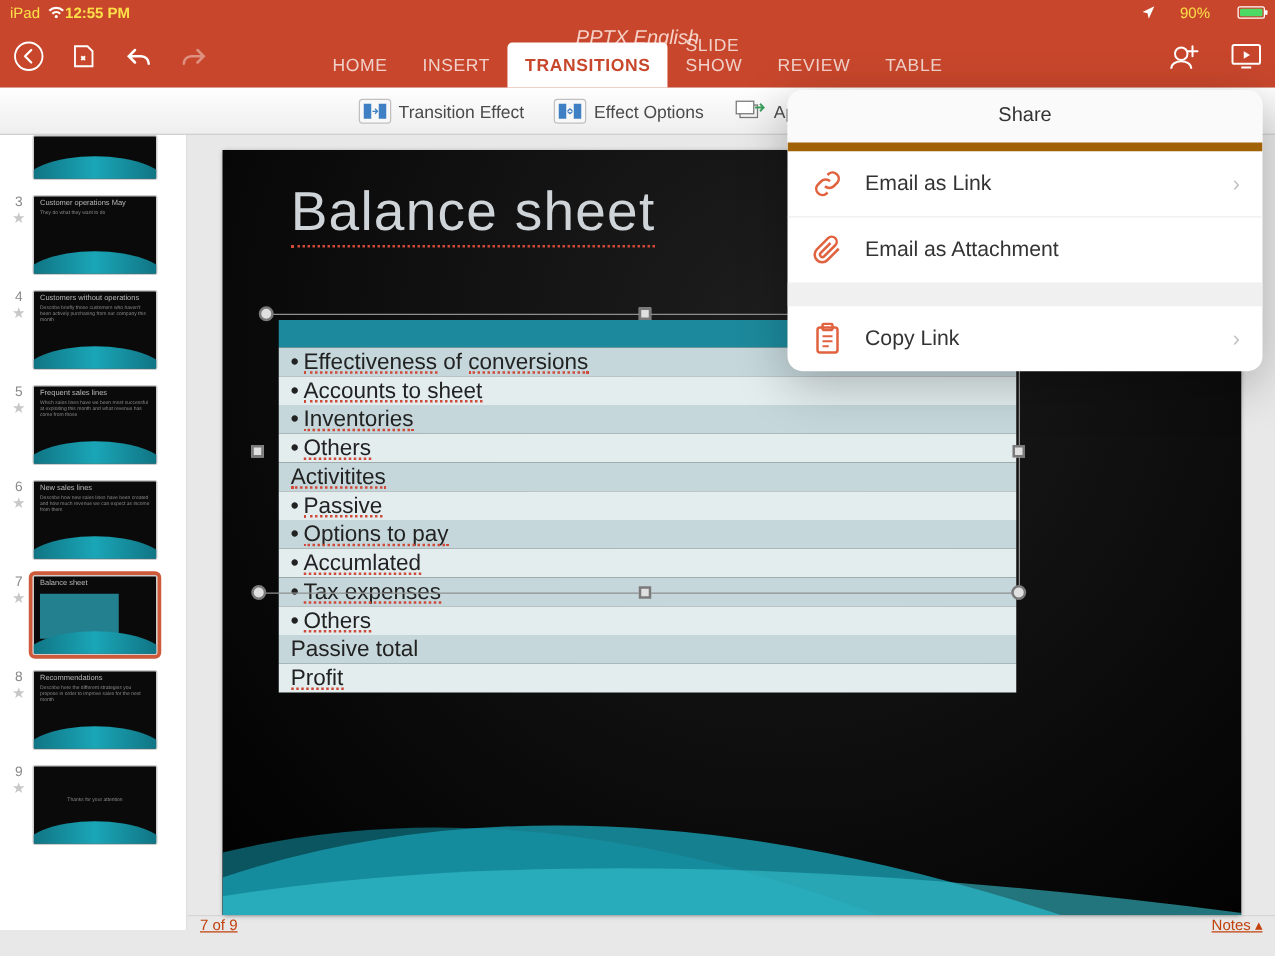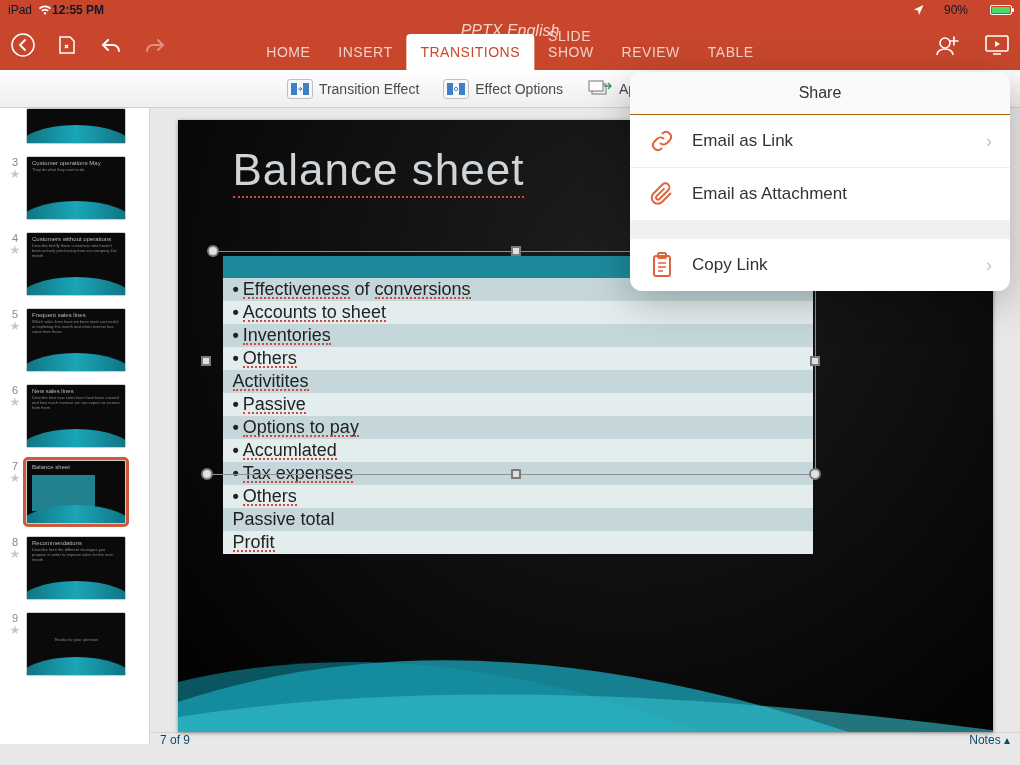--- a/index.html
+++ b/index.html
@@ -1,35 +1,35 @@
 <!DOCTYPE html>
 <html><head>
 <meta charset="utf-8">
 <style>
   * { margin: 0; padding: 0; box-sizing: border-box; }
   body { font-family: -apple-system, "Helvetica Neue", Arial, sans-serif; width: 1020px; height: 765px; overflow: hidden; background: #e8e8e8; }
 
   
-  .status-bar { height: 20px; background: #c8472c; color: #0f172a; display: flex; align-items: center; font-size: 12px; padding: 0 8px; }
+  .status-bar { height: 20px; background: #c8472c; color: #fde047; display: flex; align-items: center; font-size: 12px; padding: 0 8px; }
   .status-left { display: flex; align-items: center; gap: 6px; }
   .status-center { flex: 1; font-weight: 600; }
   .status-right { display: flex; align-items: center; gap: 20px; }
   .wifi-icon svg, .loc-icon svg { display: block; }
   .battery { width: 22px; height: 10px; border: 1px solid #fff; border-radius: 2px; position: relative; margin-left: 2px; }
   .battery::after { content: ""; position: absolute; right: -3px; top: 2px; width: 2px; height: 4px; background: #fff; border-radius: 1px; }
   .battery-fill { position: absolute; left: 1px; top: 1px; bottom: 1px; width: 88%; background: #4cd964; border-radius: 1px; }
 
   
   .header { height: 50px; background: #c8472c; color: #fff; display: flex; align-items: center; padding: 0 10px; position: relative; }
   .header-left { display: flex; align-items: center; gap: 18px; }
   .header-center { position: absolute; left: 50%; top: 2px; transform: translateX(-50%); text-align: center; }
   .doc-title { font-size: 16px; color: #f5d1c7; display: block; font-style: italic; }
   .tabs-row { position: absolute; left: 50%; bottom: 0; transform: translateX(-50%); display: flex; align-items: flex-end; gap: 0; }
   .tab { padding: 10px 14px; font-size: 14px; color: rgba(255,255,255,0.75); letter-spacing: 0.5px; cursor: pointer; }
-  .tab.active { background: #fff; color: #c8472c; font-weight: 400; border-radius: 4px 4px 0 0; }
+  .tab.active { background: #fff; color: #c8472c; font-weight: 700; border-radius: 4px 4px 0 0; }
   .header-right { margin-left: auto; display: flex; align-items: center; gap: 24px; }
   .icon-btn { width: 26px; height: 26px; display: flex; align-items: center; justify-content: center; cursor: pointer; }
 
   
   .toolbar { height: 38px; background: linear-gradient(#ffffff,#eeeeee); border-bottom: 1px solid #d0d0d0; display: flex; align-items: center; justify-content: center; gap: 24px; font-size: 14px; color: #4a4a4a; }
   .tool-item { display: flex; align-items: center; gap: 6px; cursor: pointer; }
   .tool-icon { width: 26px; height: 20px; background: #f8f8f8; border: 1px solid #c0c0c0; border-radius: 3px; display: inline-flex; align-items: center; justify-content: center; }
   .tool-icon svg { display: block; }
 
   
@@ -61,27 +61,27 @@
   .sq { position:relative; }
   .sq::after { content:""; position:absolute; left:0; right:0; bottom:0; border-bottom:2px dotted #d04a3a; }
   .bullet { font-weight: 700; margin-right: 4px; }
 
   .handle-circ { width:12px; height:12px; border:2px solid #7a7a7a; background:#e0e0e0; border-radius:50%; position:absolute; }
   .handle-sq { width:10px; height:10px; border:2px solid #7a7a7a; background:#e0e0e0; position:absolute; }
   .sel-line { position:absolute; background:#8f8f8f; }
 
   .swoosh { position:absolute; left:0; bottom:-10px; width:1000px; height:200px; }
 
-  .footer-bar { height: 21px; background: #e8e8e8; border-top: 1px solid #d5d5d5; display: flex; align-items: center; padding: 0 10px; font-size: 12px; color: #0c4a6e; }
+  .footer-bar { height: 21px; background: #e8e8e8; border-top: 1px solid #d5d5d5; display: flex; align-items: center; padding: 0 10px; font-size: 12px; color: #c2410c; text-decoration: underline; }
   .footer-spacer { flex: 1; }
 
   
   .popover { position: absolute; top: 72px; right: 10px; width: 380px; background: #fff; border-radius: 12px; box-shadow: 0 10px 40px rgba(0,0,0,0.25); overflow: hidden; z-index: 50; }
   .popover::before { content:""; position:absolute; top:-8px; right:52px; width:16px; height:16px; background:#f8f8f8; transform:rotate(45deg); border-radius:2px; }
-  .popover-title { text-align: center; font-size: 16px; padding: 12px 0; color:#333; border-bottom:1px solid #a16207; position:relative; background:#fafafa; }
+  .popover-title { text-align: center; font-size: 16px; padding: 12px 0; color:#333; border-bottom:7px solid #a16207; position:relative; background:#fafafa; }
   .pop-item { display:flex; align-items:center; gap:16px; padding:12px 18px; font-size:17px; color:#333; border-bottom:1px solid #eee; cursor:pointer; }
   .pop-item:last-child { border-bottom:none; }
   .pop-item .chev { margin-left:auto; color:#c4c4c4; font-size:18px; }
   .pop-sep { height:18px; background:#f0f0f0; }
   .pop-ico { width:28px; height:28px; display:flex; align-items:center; justify-content:center; }
 </style>
 </head>
 <body>
 
 <div class="status-bar">

